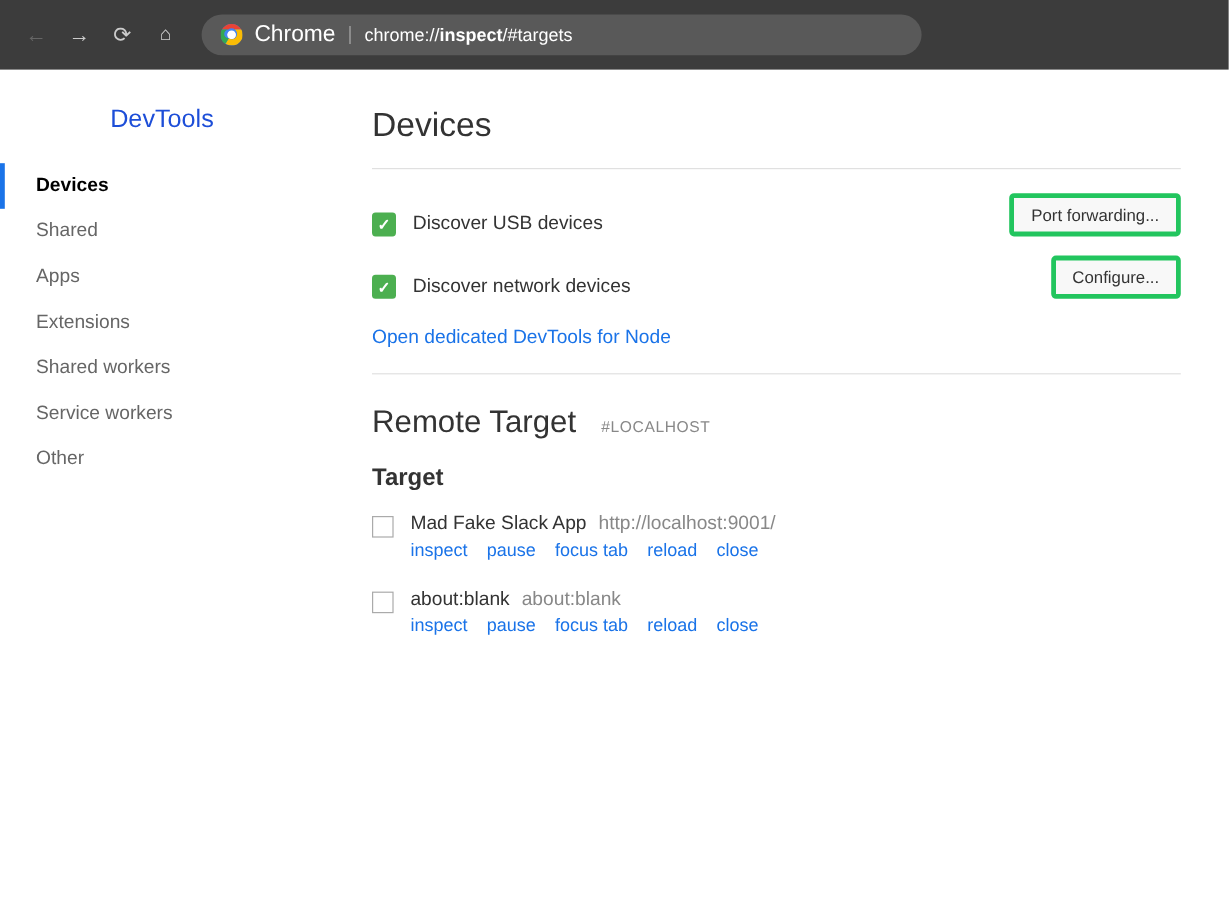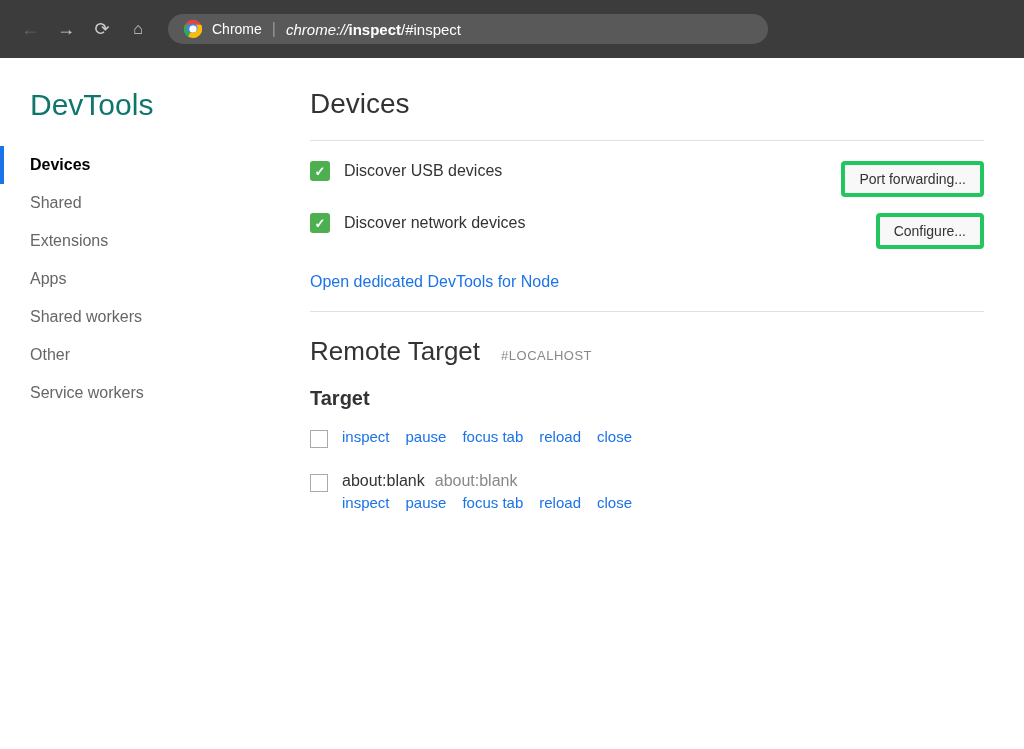--- a/index.html
+++ b/index.html
@@ -62,24 +62,25 @@
       height: calc(749px - 58px);
     }
 
     
     .sidebar {
       width: 270px;
       padding: 30px 0 20px 0;
       flex-shrink: 0;
     }
     .sidebar-title {
-      font-size: 30px;
-      color: #0f766e;
+      font-size: 21px;
+      color: #1d4ed8;
       font-weight: 400;
       padding: 0 30px 24px 30px;
+      text-align: center;
     }
     .sidebar-nav {
       list-style: none;
     }
     .sidebar-item {
       position: relative;
       padding: 10px 30px;
       font-size: 16px;
       color: #666;
       cursor: pointer;
@@ -112,21 +113,21 @@
     }
     .top-divider {
       border: none;
       border-top: 1px solid #e0e0e0;
       margin-bottom: 20px;
     }
 
     
     .device-option {
       display: flex;
-      align-items: flex-start;
+      align-items: flex-end;
       justify-content: space-between;
       margin-bottom: 16px;
     }
     .device-option-left {
       display: flex;
       align-items: center;
       gap: 14px;
     }
     .checkbox-green {
       width: 20px;
@@ -254,40 +255,40 @@
   <div class="address-bar">
 
     <svg class="chrome-logo" viewBox="0 0 100 100">
       <circle cx="50" cy="50" r="50" fill="#4285F4"></circle>
       <circle cx="50" cy="50" r="20" fill="white"></circle>
       <path d="M50 0 Q80 0 95 26 L65 26 A20 20 0 0 0 35 26 L5 26 Q20 0 50 0Z" fill="#EA4335"></path>
       <path d="M95 74 Q80 100 50 100 Q35 100 22 92 L37 66 A20 20 0 0 0 65 26 L95 26 Q110 52 95 74Z" fill="#FBBC05"></path>
       <path d="M5 74 Q-10 52 5 26 L35 26 A20 20 0 0 0 37 66 L22 92 Q8 88 5 74Z" fill="#34A853"></path>
       <circle cx="50" cy="50" r="18" fill="white"></circle>
     </svg>
-    <span style="color:#fff;font-size:14px;">Chrome</span>
+    <span style="color:#fff;font-size:19px;">Chrome</span>
     <span style="color:#999;">|</span>
     <span style="color:#fff;font-size:15px;">
-      <span style="font-weight:400;font-style:italic;">chrome://</span><span style="font-weight:700;">inspect</span><span style="font-weight:400;">/#inspect</span>
+      <span style="font-weight:400;">chrome://</span><span style="font-weight:700;">inspect</span><span style="font-weight:400;">/#targets</span>
     </span>
   </div>
 </div>
 
 <div class="page-content">
 
   <div class="sidebar">
     <div class="sidebar-title">DevTools</div>
     <ul class="sidebar-nav">
       <li class="sidebar-item active">Devices</li>
       <li class="sidebar-item">Shared</li>
+      <li class="sidebar-item">Apps</li>
       <li class="sidebar-item">Extensions</li>
-      <li class="sidebar-item">Apps</li>
       <li class="sidebar-item">Shared workers</li>
+      <li class="sidebar-item">Service workers</li>
       <li class="sidebar-item">Other</li>
-      <li class="sidebar-item">Service workers</li>
     </ul>
   </div>
 
   <div class="main-content">
     <h1 class="main-title">Devices</h1>
     <hr class="top-divider">
 
     
     <div class="device-option">
       <div class="device-option-left">
@@ -316,20 +317,24 @@
       <span class="remote-target-title">Remote Target</span>
       <span class="remote-target-sub">#LOCALHOST</span>
     </div>
 
     <div class="target-section-label">Target</div>
 
     
     <div class="target-item">
       <div class="target-checkbox"></div>
       <div class="target-info">
+        <div class="target-name-row">
+          <span class="target-app-name">Mad Fake Slack App</span>
+          <span class="target-url">http://localhost:9001/</span>
+        </div>
         <div class="target-actions">
           <a class="target-action-link">inspect</a>
           <a class="target-action-link">pause</a>
           <a class="target-action-link">focus tab</a>
           <a class="target-action-link">reload</a>
           <a class="target-action-link">close</a>
         </div>
       </div>
     </div>
 

